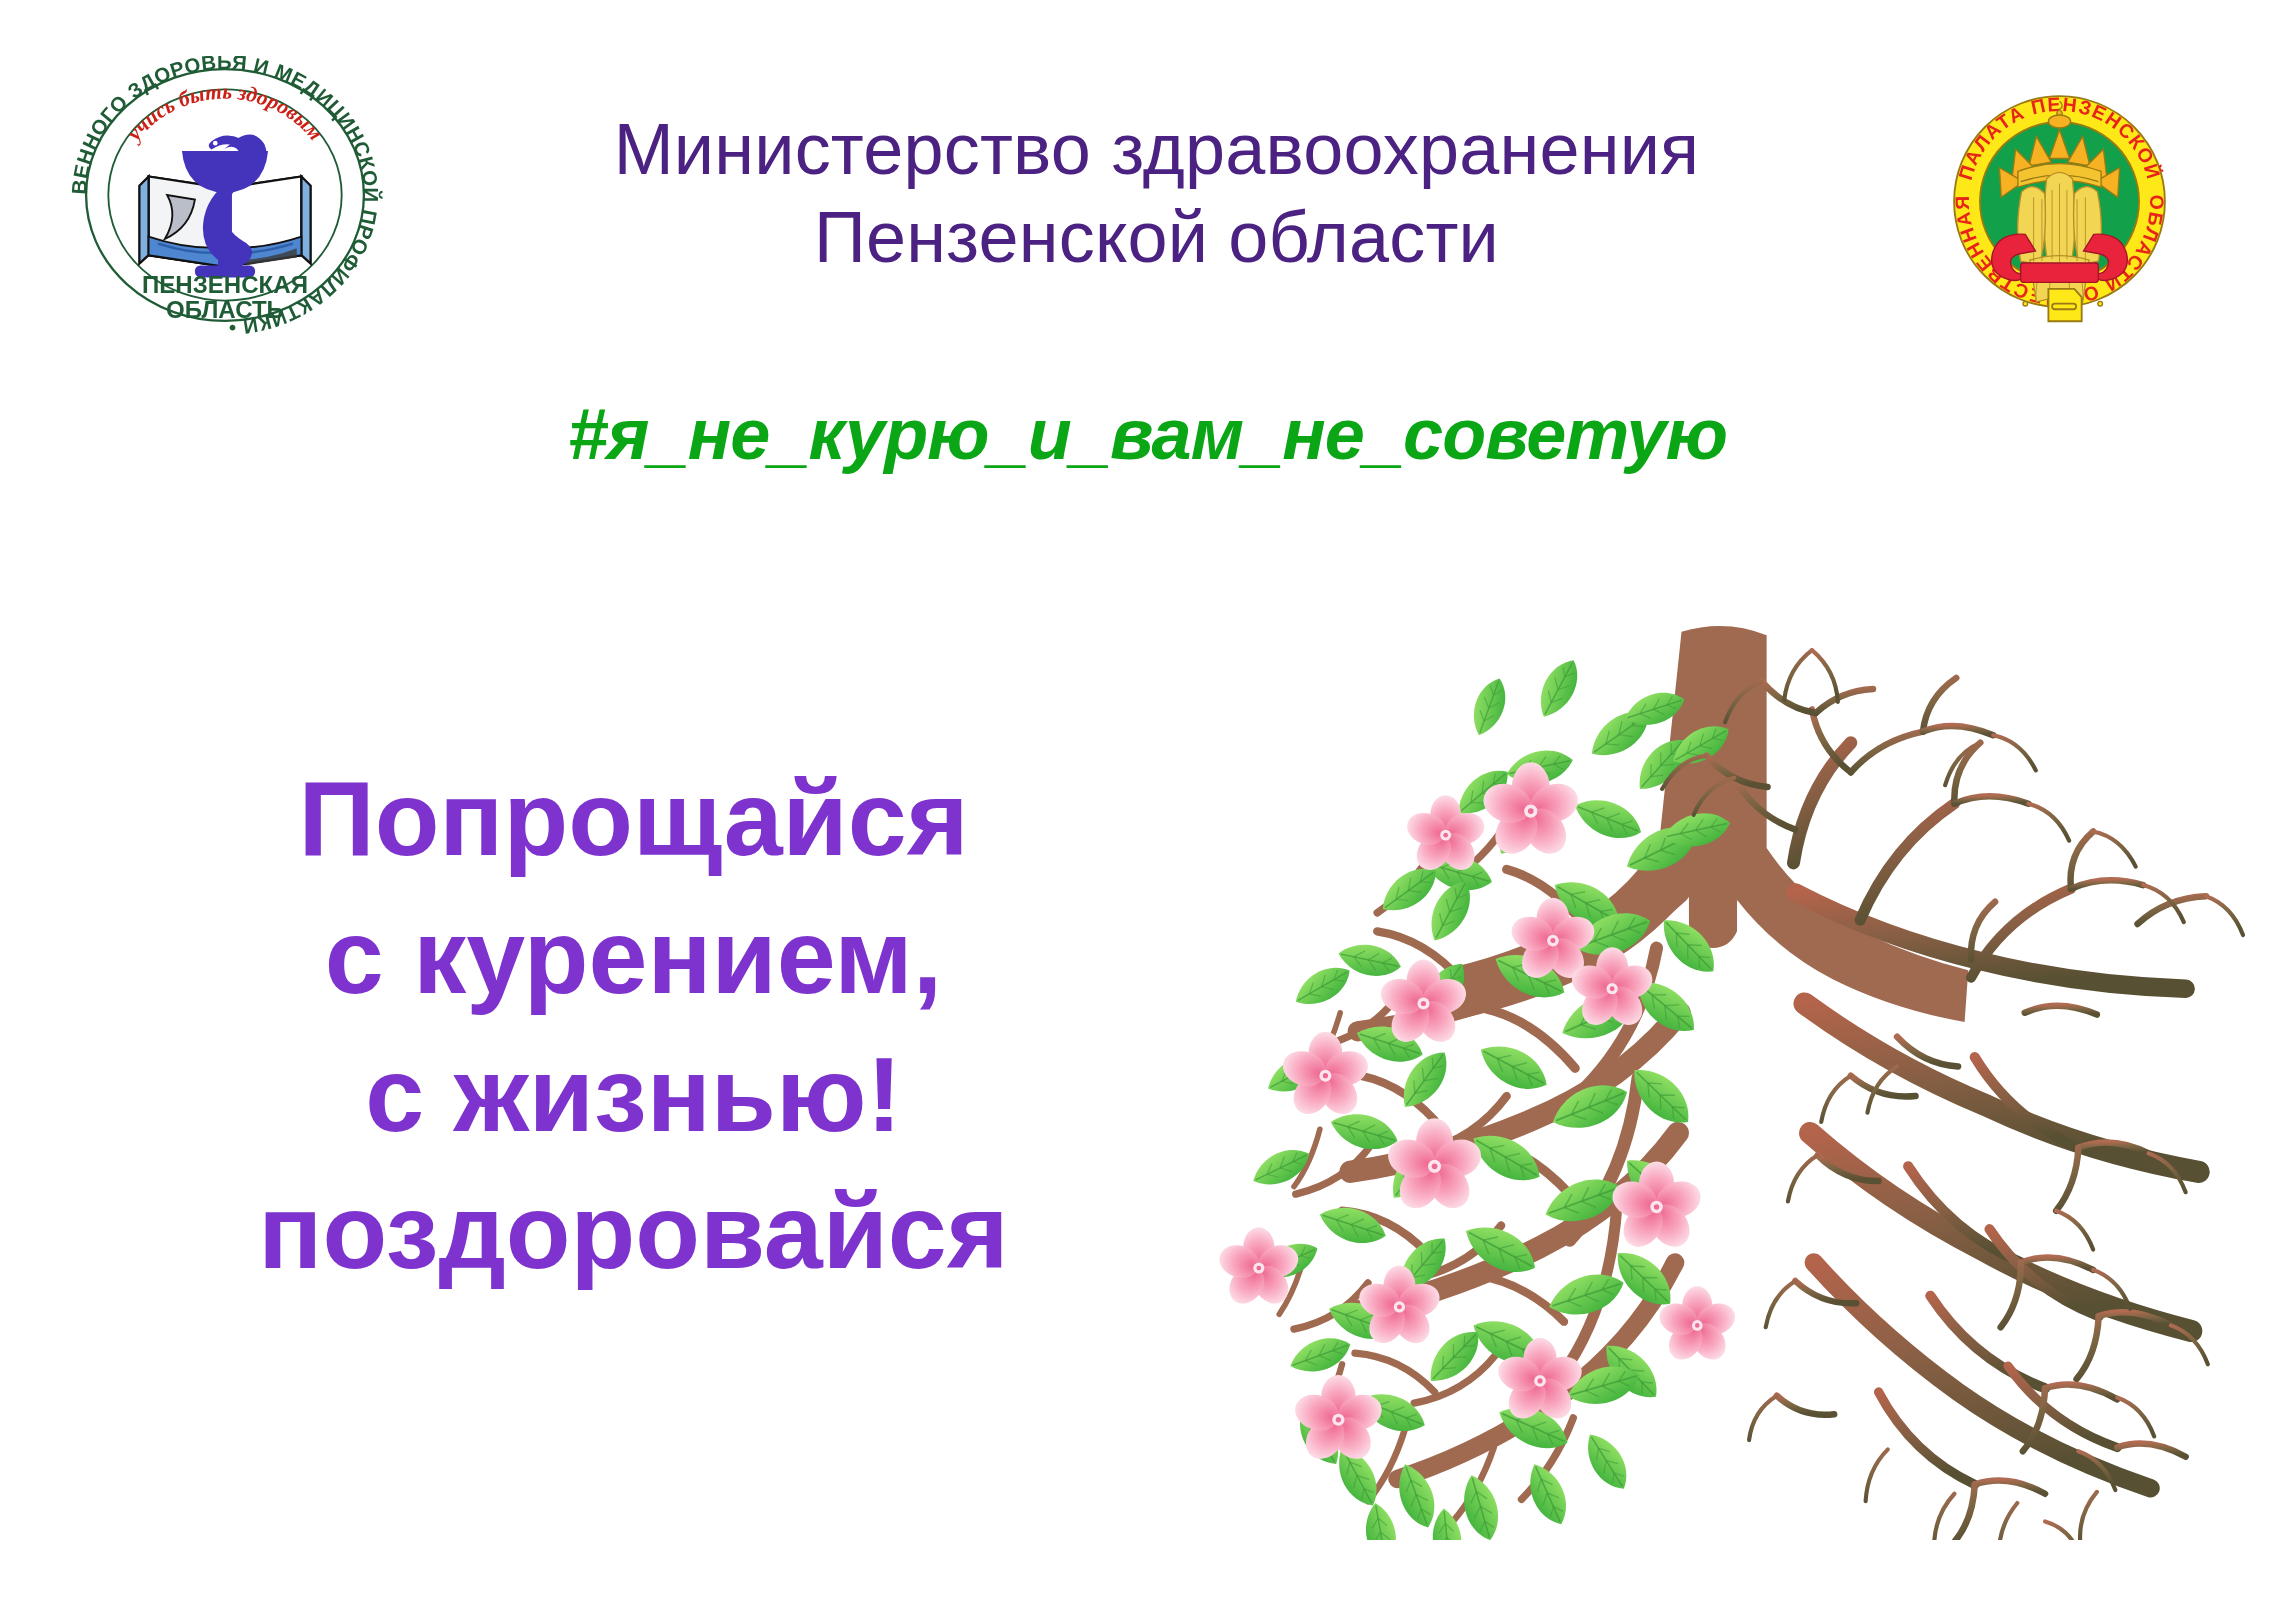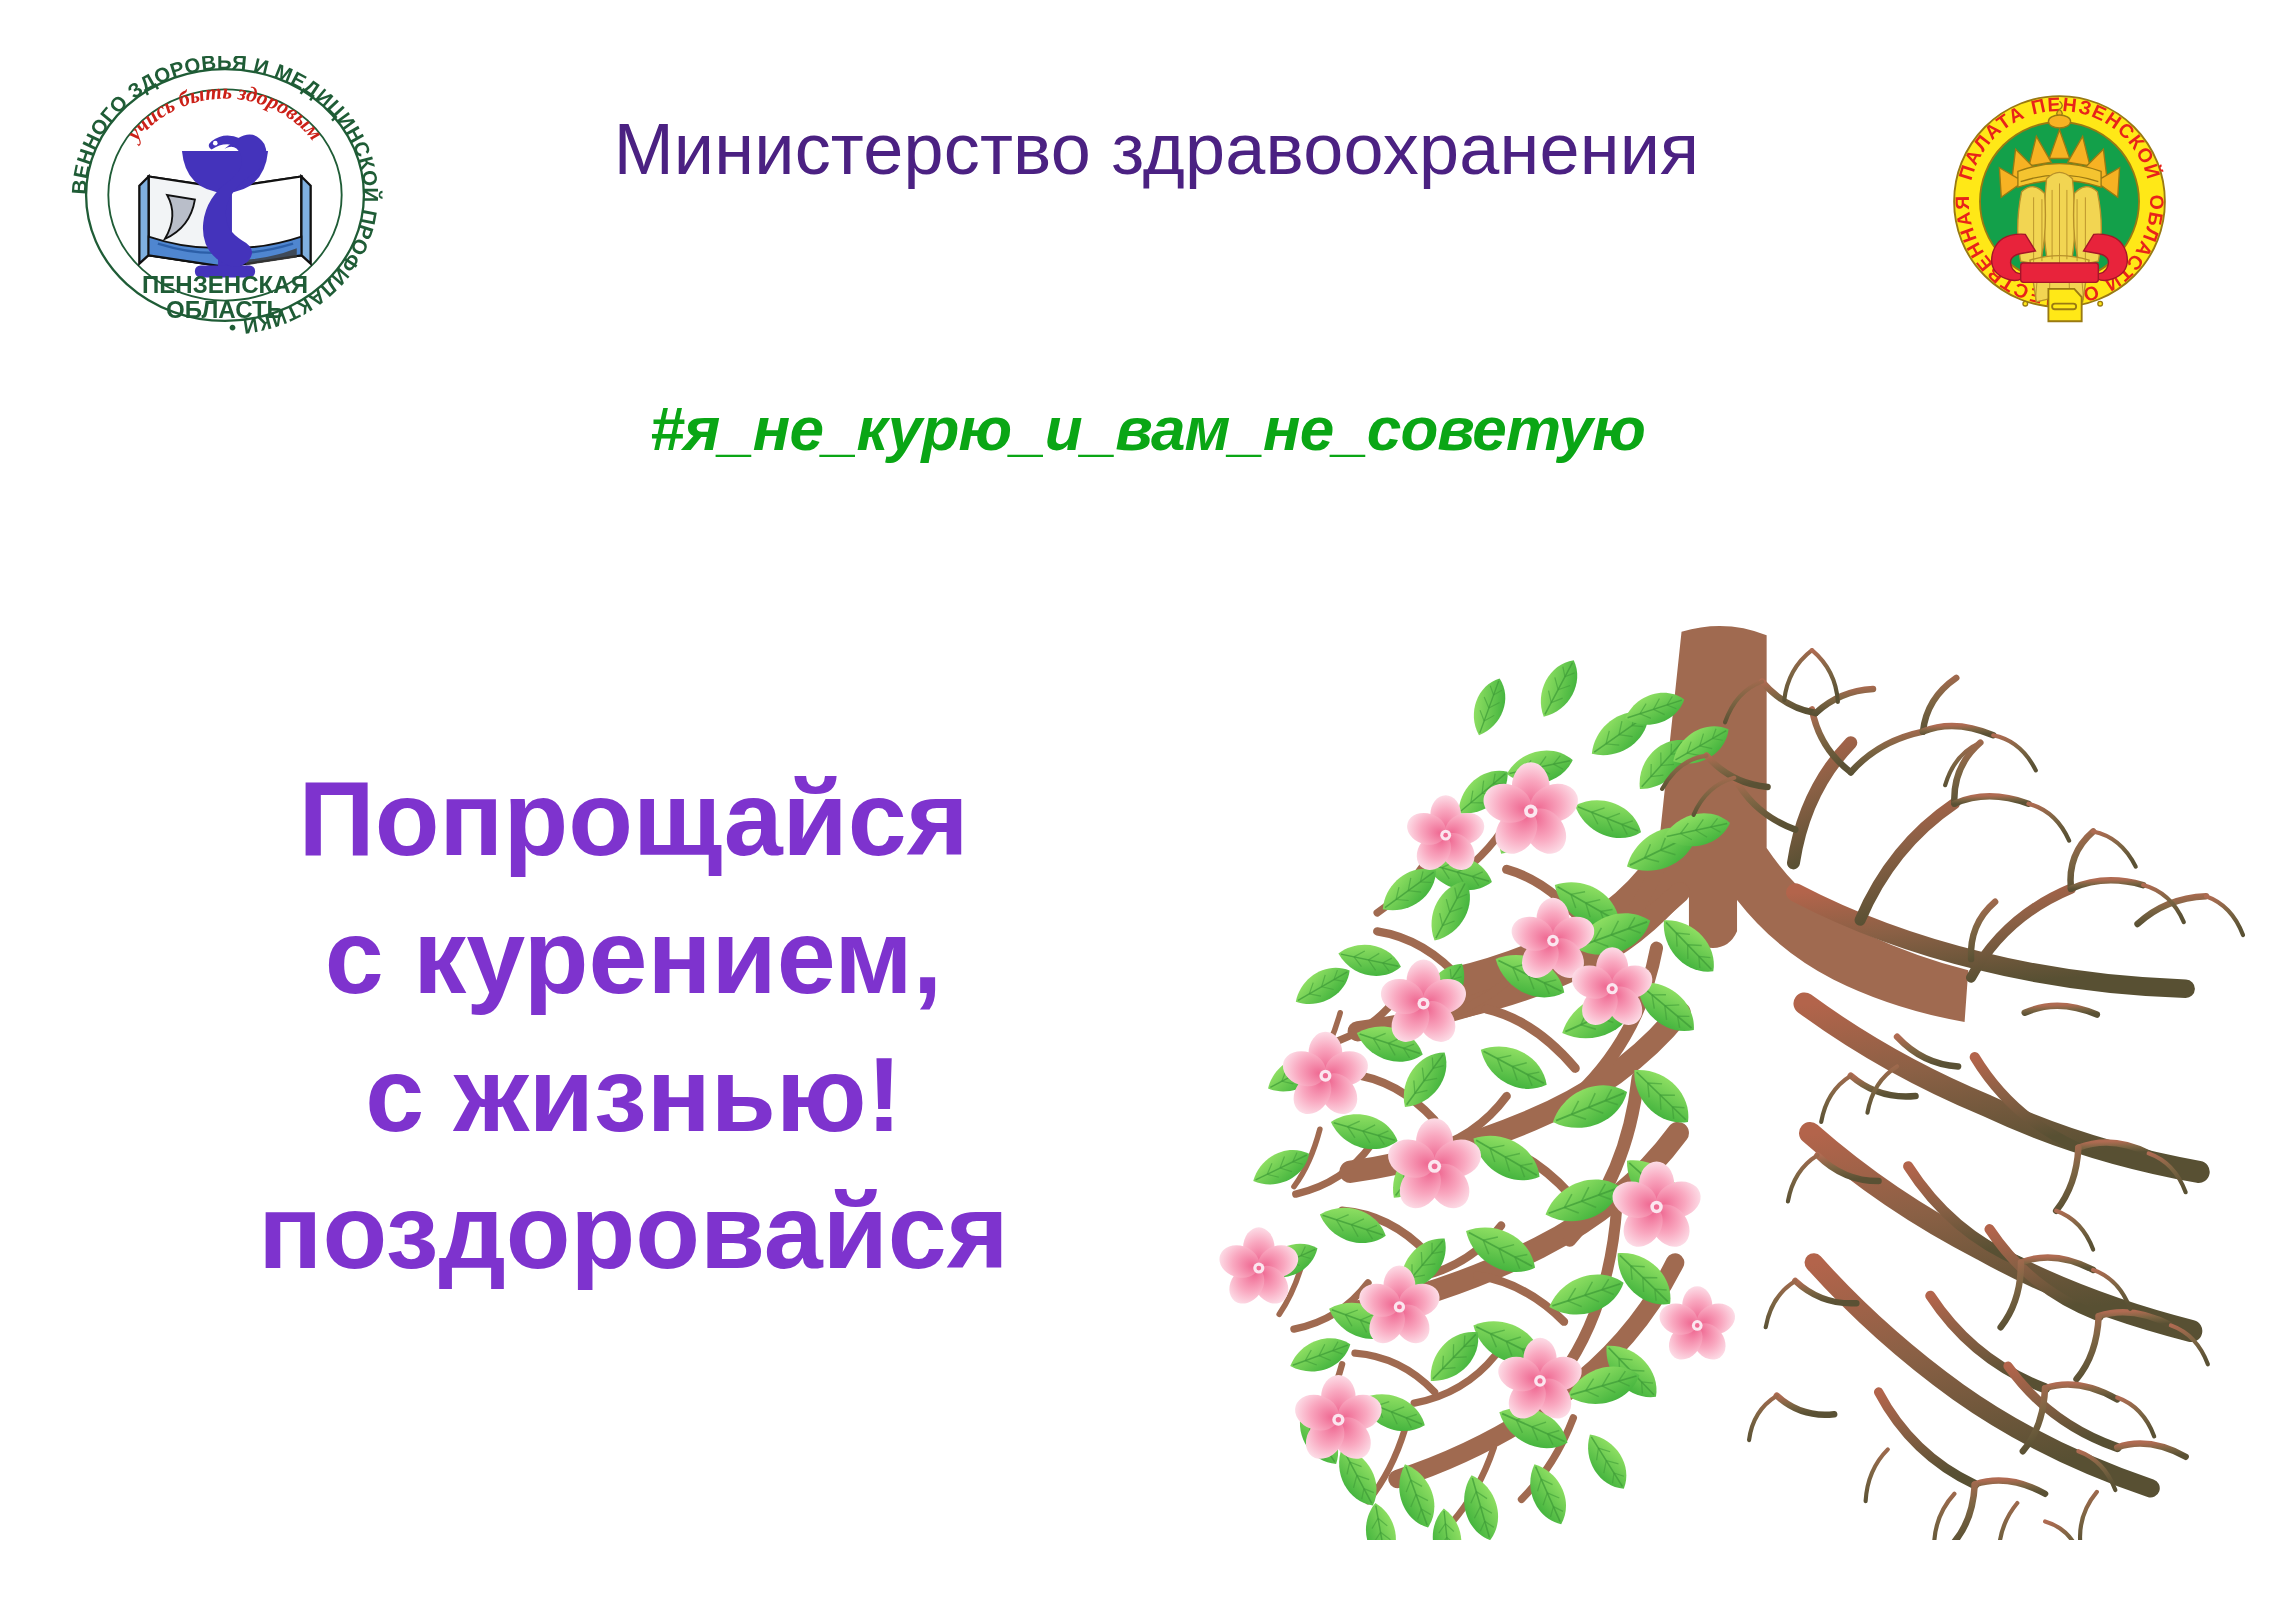--- a/index.html
+++ b/index.html
@@ -12,21 +12,21 @@
   #logo-left{position:absolute;left:56px;top:56px;width:338px;height:278px;}
   #logo-right{position:absolute;left:1939px;top:79px;width:241px;height:245px;}
 
   #ministry-title{position:absolute;left:532px;top:106px;width:1249px;
       text-align:center;color:#4b2182;font-size:72px;line-height:1.22;
       font-weight:400;letter-spacing:0.2px;}
   #ministry-title .ln{display:block;white-space:nowrap;}
 
   
   #hashtag{position:absolute;left:0;top:393px;width:2295px;text-align:center;
-      color:#0aa615;font-size:62px;font-weight:bold;font-style:italic;
+      color:#0aa615;font-size:72px;font-weight:bold;font-style:italic;
       letter-spacing:-0.9px;white-space:nowrap;}
 
   
   #slogan{position:absolute;left:83px;top:750px;width:1101px;text-align:center;
       color:#7e33ce;font-size:106px;font-weight:bold;line-height:1.30;}
   #slogan .ln{display:block;white-space:nowrap;}
 
   
   #lungs{position:absolute;left:1157px;top:615px;width:1124px;height:925px;}
   #lungs svg{display:block;width:100%;height:100%;}
@@ -142,20 +142,21 @@
         <path d="M236 454 l56 0 l16 18 l0 52 l-72 0 Z" fill="#ffe817" stroke="#9a7a12" stroke-width="4"></path>
         <rect x="244" y="486" width="52" height="12" rx="6" fill="#ffe817" stroke="#9a7a12" stroke-width="4"></rect>
         <circle cx="186" cy="486" r="5" fill="#ffe817" stroke="#9a7a12" stroke-width="3"></circle>
         <circle cx="348" cy="486" r="5" fill="#ffe817" stroke="#9a7a12" stroke-width="3"></circle>
       </g>
     </svg>
   </div>
 
   <div id="ministry-title">
     <span class="ln">Министерство здравоохранения</span>
+    <span class="ln">Пензенской области</span>
   </div>
 </div>
 
 <div id="hashtag">#я_не_курю_и_вам_не_советую</div>
 
 <div id="slogan">
   <span class="ln">Попрощайся</span>
   <span class="ln">с курением,</span>
   <span class="ln">с жизнью!</span>
   <span class="ln">поздоровайся</span>

